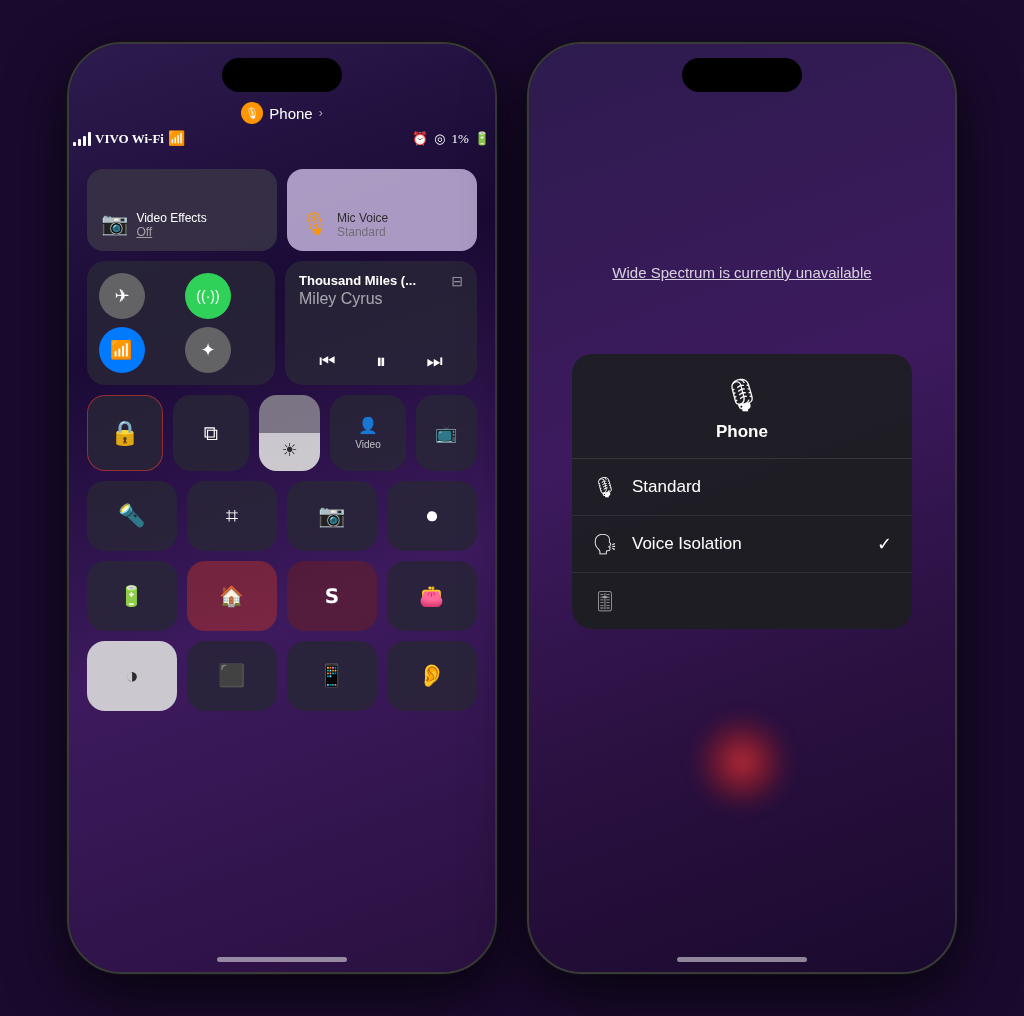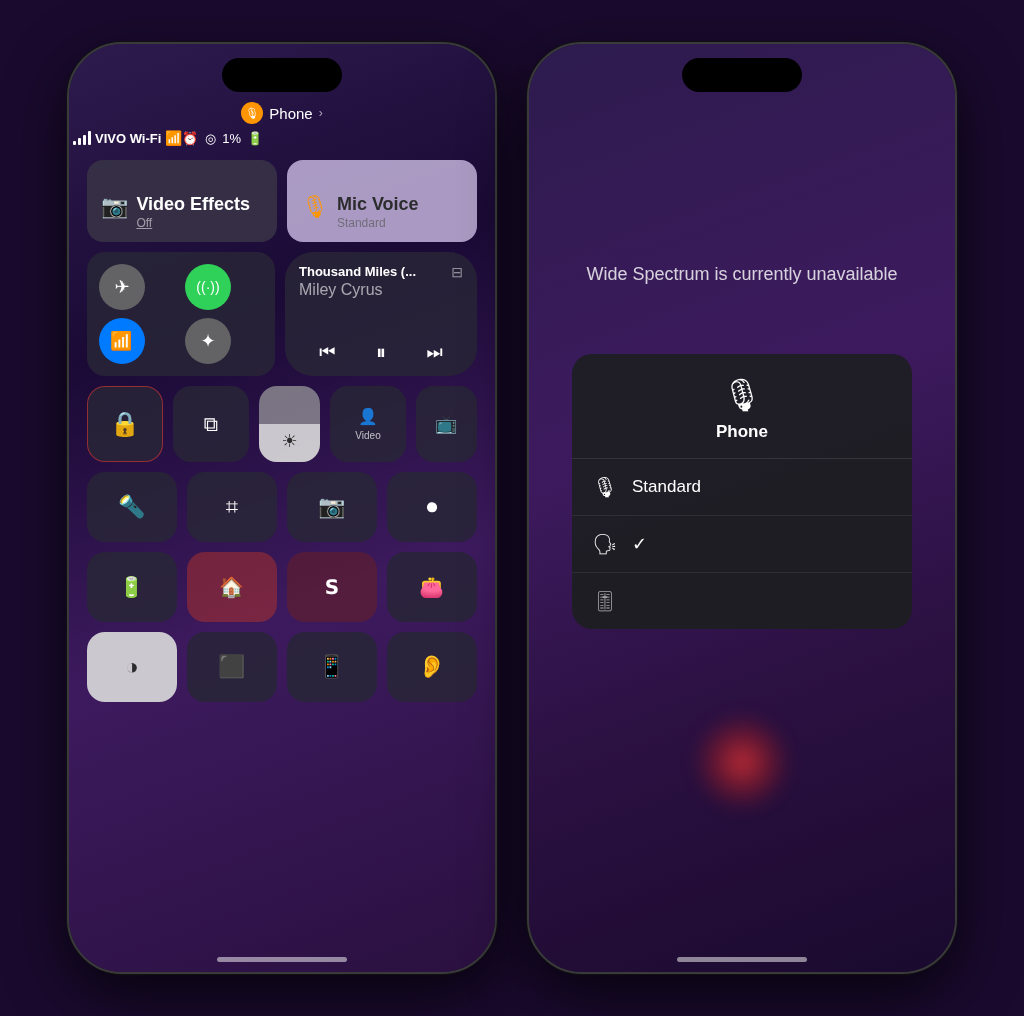--- a/index.html
+++ b/index.html
@@ -100,25 +100,26 @@
     .cc-content {
       padding: 10px 18px;
       display: flex;
       flex-direction: column;
       gap: 10px;
     }
 
     
     .cc-status-row {
       display: flex;
-      justify-content: flex-start;
+      justify-content: space-between;
       align-items: center;
       color: #fff;
       padding: 0 4px;
-      margin-bottom: 4px;
+      margin-bottom: 12px;
+      font-family: Liberation Serif, serif;
     }
 
     
     .cc-top-tiles {
       display: flex;
       gap: 10px;
     }
 
     .cc-tile {
       border-radius: 16px;
@@ -133,22 +134,22 @@
 
     .cc-tile-video {
       background: rgba(60,55,75,0.85);
     }
 
     .cc-tile-mic {
       background: rgba(200,185,230,0.85);
     }
 
     .tile-title {
-      font-size: 18px;
-      font-weight: 700;
+      font-size: 12px;
+      font-weight: 400;
       line-height: 1.2;
     }
 
     .tile-subtitle {
       font-size: 12px;
       opacity: 0.75;
     }
 
     .tile-video .tile-title, .tile-video .tile-subtitle, .tile-video .tile-icon {
       color: #fff;
@@ -186,21 +187,21 @@
       color: #fff;
     }
 
     .conn-airplane { background: #636366; }
     .conn-cellular { background: #30d158; }
     .conn-wifi { background: #007aff; }
     .conn-bluetooth { background: #636366; }
 
     .cc-music {
       background: rgba(40,38,55,0.85);
-      border-radius: 28px;
+      border-radius: 18px;
       padding: 12px 14px;
       flex: 1;
       display: flex;
       flex-direction: column;
       justify-content: space-between;
       position: relative;
     }
 
     .music-header {
       display: flex;
@@ -352,24 +353,25 @@
       height: 100%;
       background: linear-gradient(160deg, #2d1b4e 0%, #3d1a5e 40%, #2a1040 70%, #1a0a2e 100%);
       position: relative;
       display: flex;
       flex-direction: column;
       align-items: center;
     }
 
     .unavailable-text {
       color: rgba(255,255,255,0.8);
-      font-size: 18px;
+      font-size: 15px;
       text-align: center;
       margin-top: 220px;
       padding: 0 40px;
+      text-decoration: underline;
     }
 
     
     .mic-menu {
       position: absolute;
       top: 310px;
       left: 50%;
       transform: translateX(-50%);
       width: 340px;
       background: rgba(30,30,35,0.97);
@@ -601,20 +603,21 @@
         <div class="mic-menu-title">Phone</div>
       </div>
 
       <div class="mic-menu-item">
         <span class="mic-item-icon">🎙</span>
         <span class="mic-item-label">Standard</span>
       </div>
 
       <div class="mic-menu-item">
         <span class="mic-item-icon">🗣</span>
+        <span class="mic-item-label">Voice Isolation</span>
         <span class="mic-item-check">✓</span>
       </div>
 
       <div class="mic-menu-item" style="opacity:0.6;">
         <span class="mic-item-icon">🎚</span>
       </div>
     </div>
 
     <div class="red-glow"></div>
 

